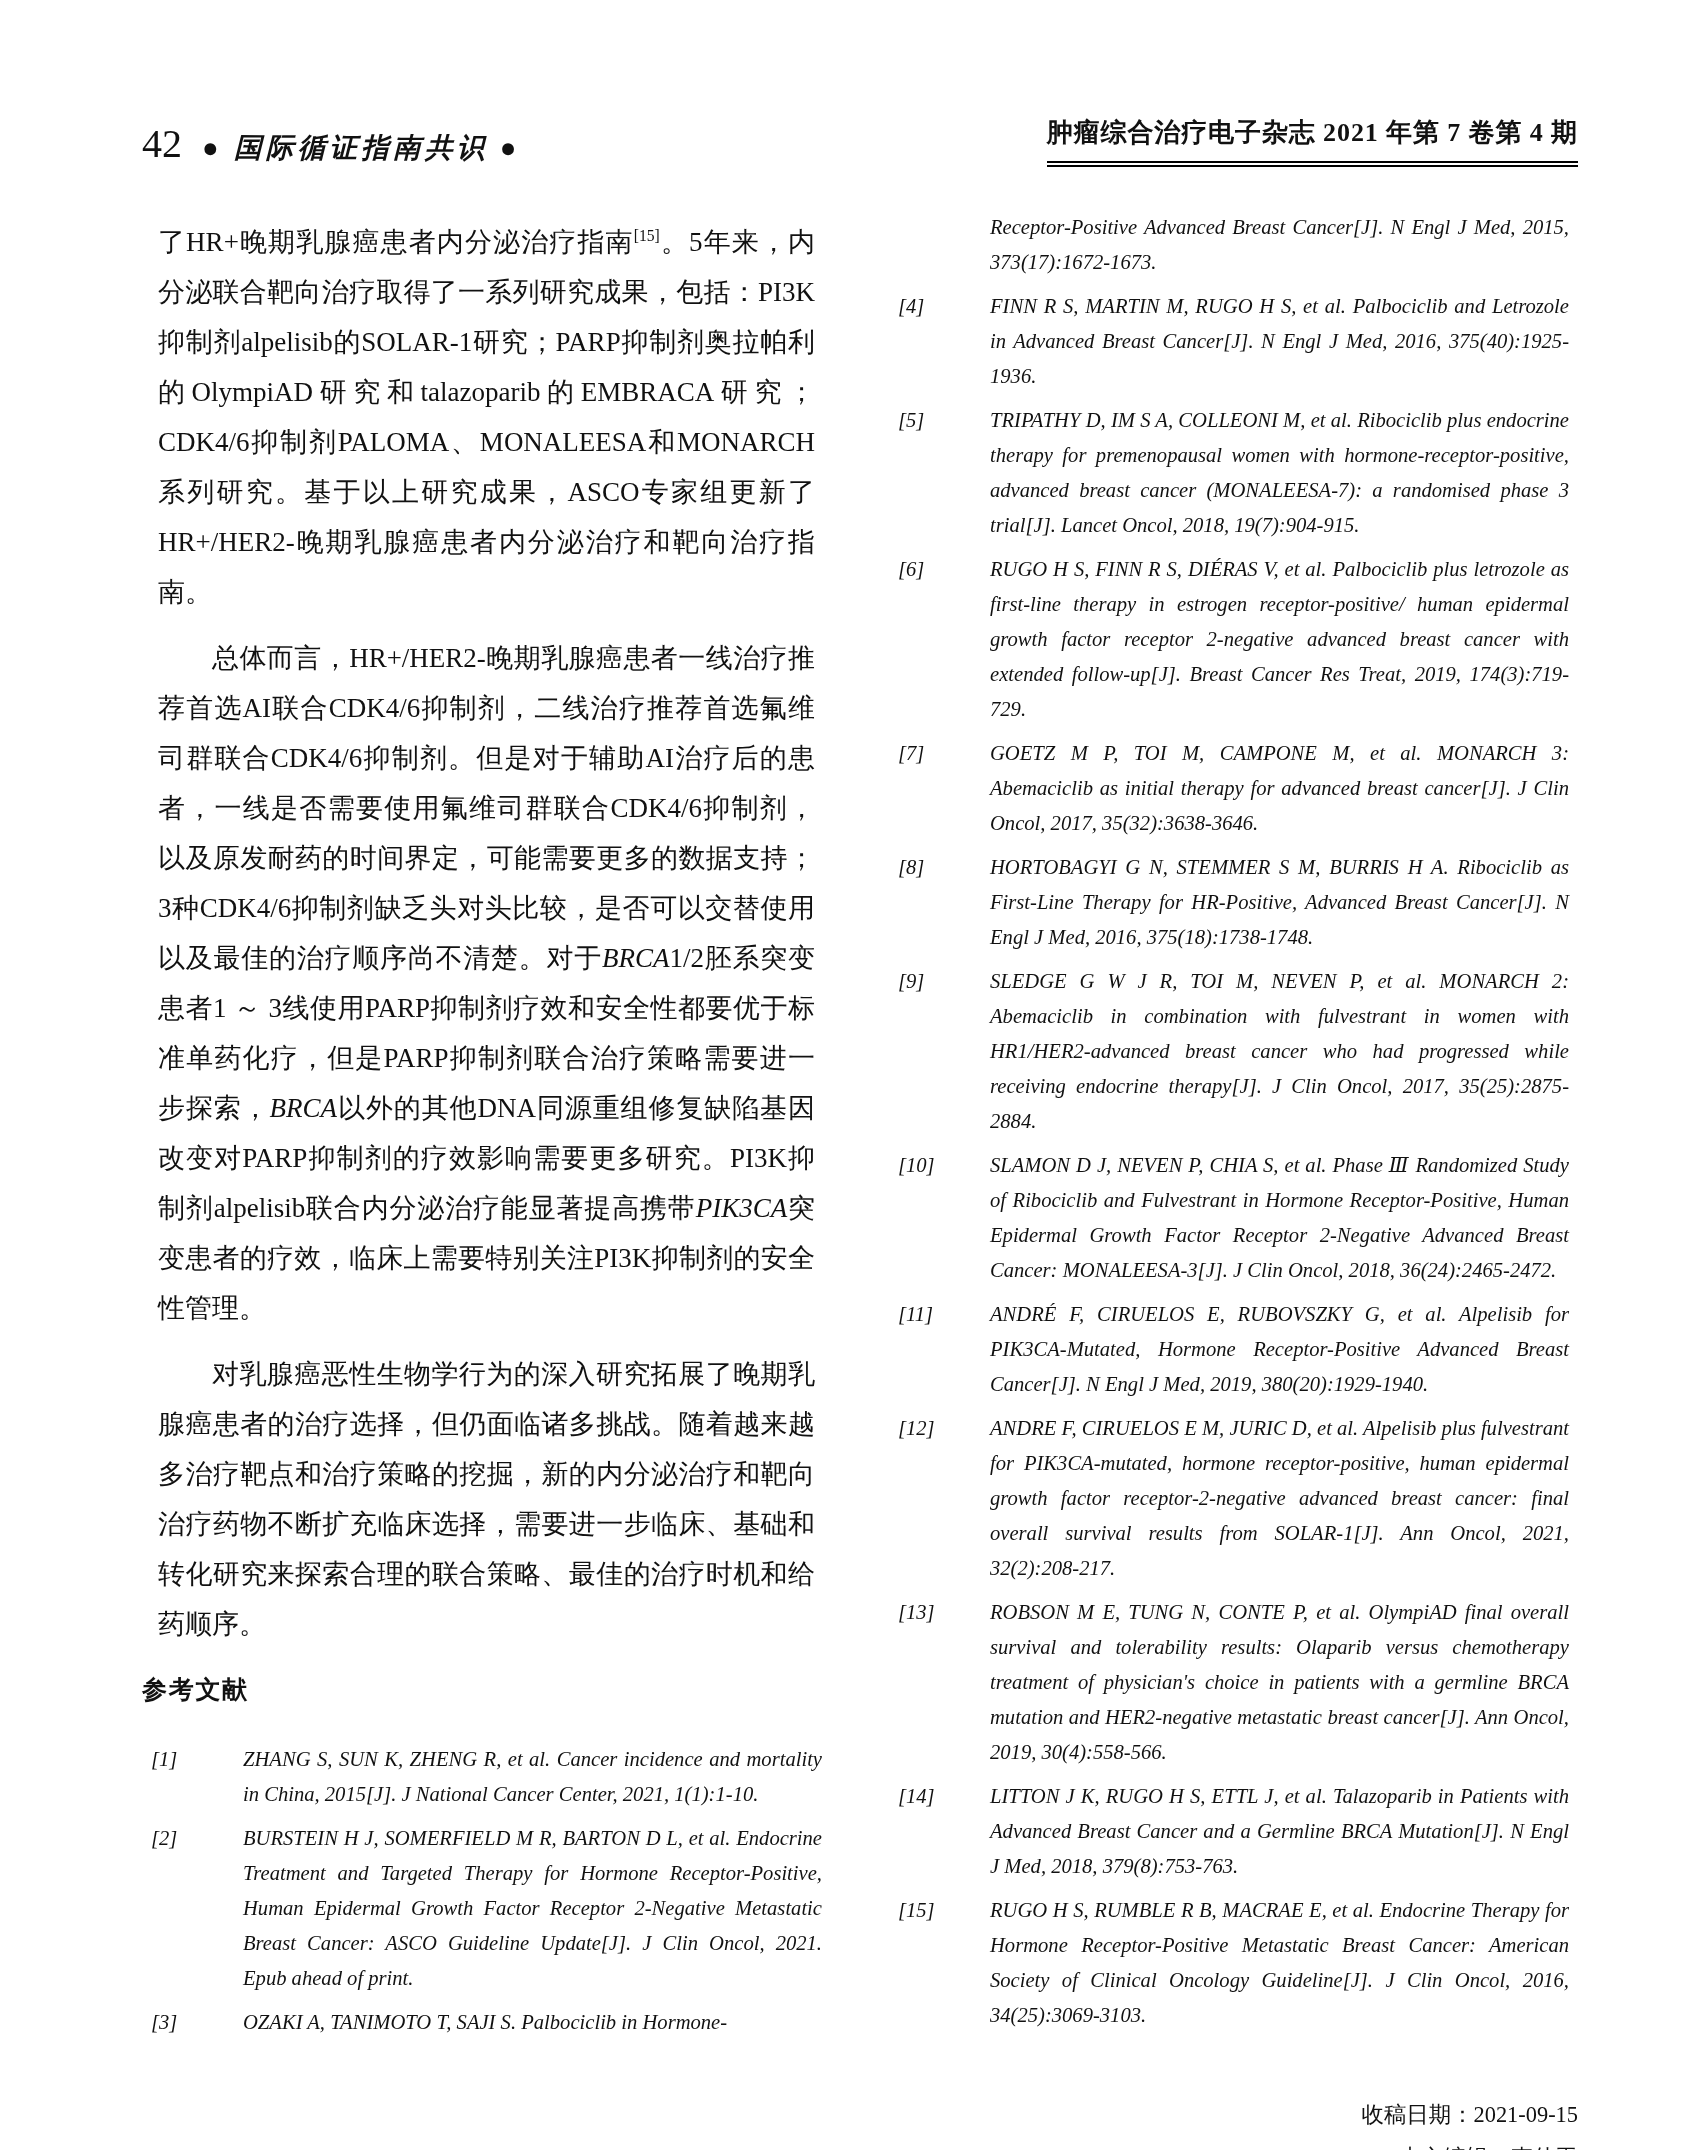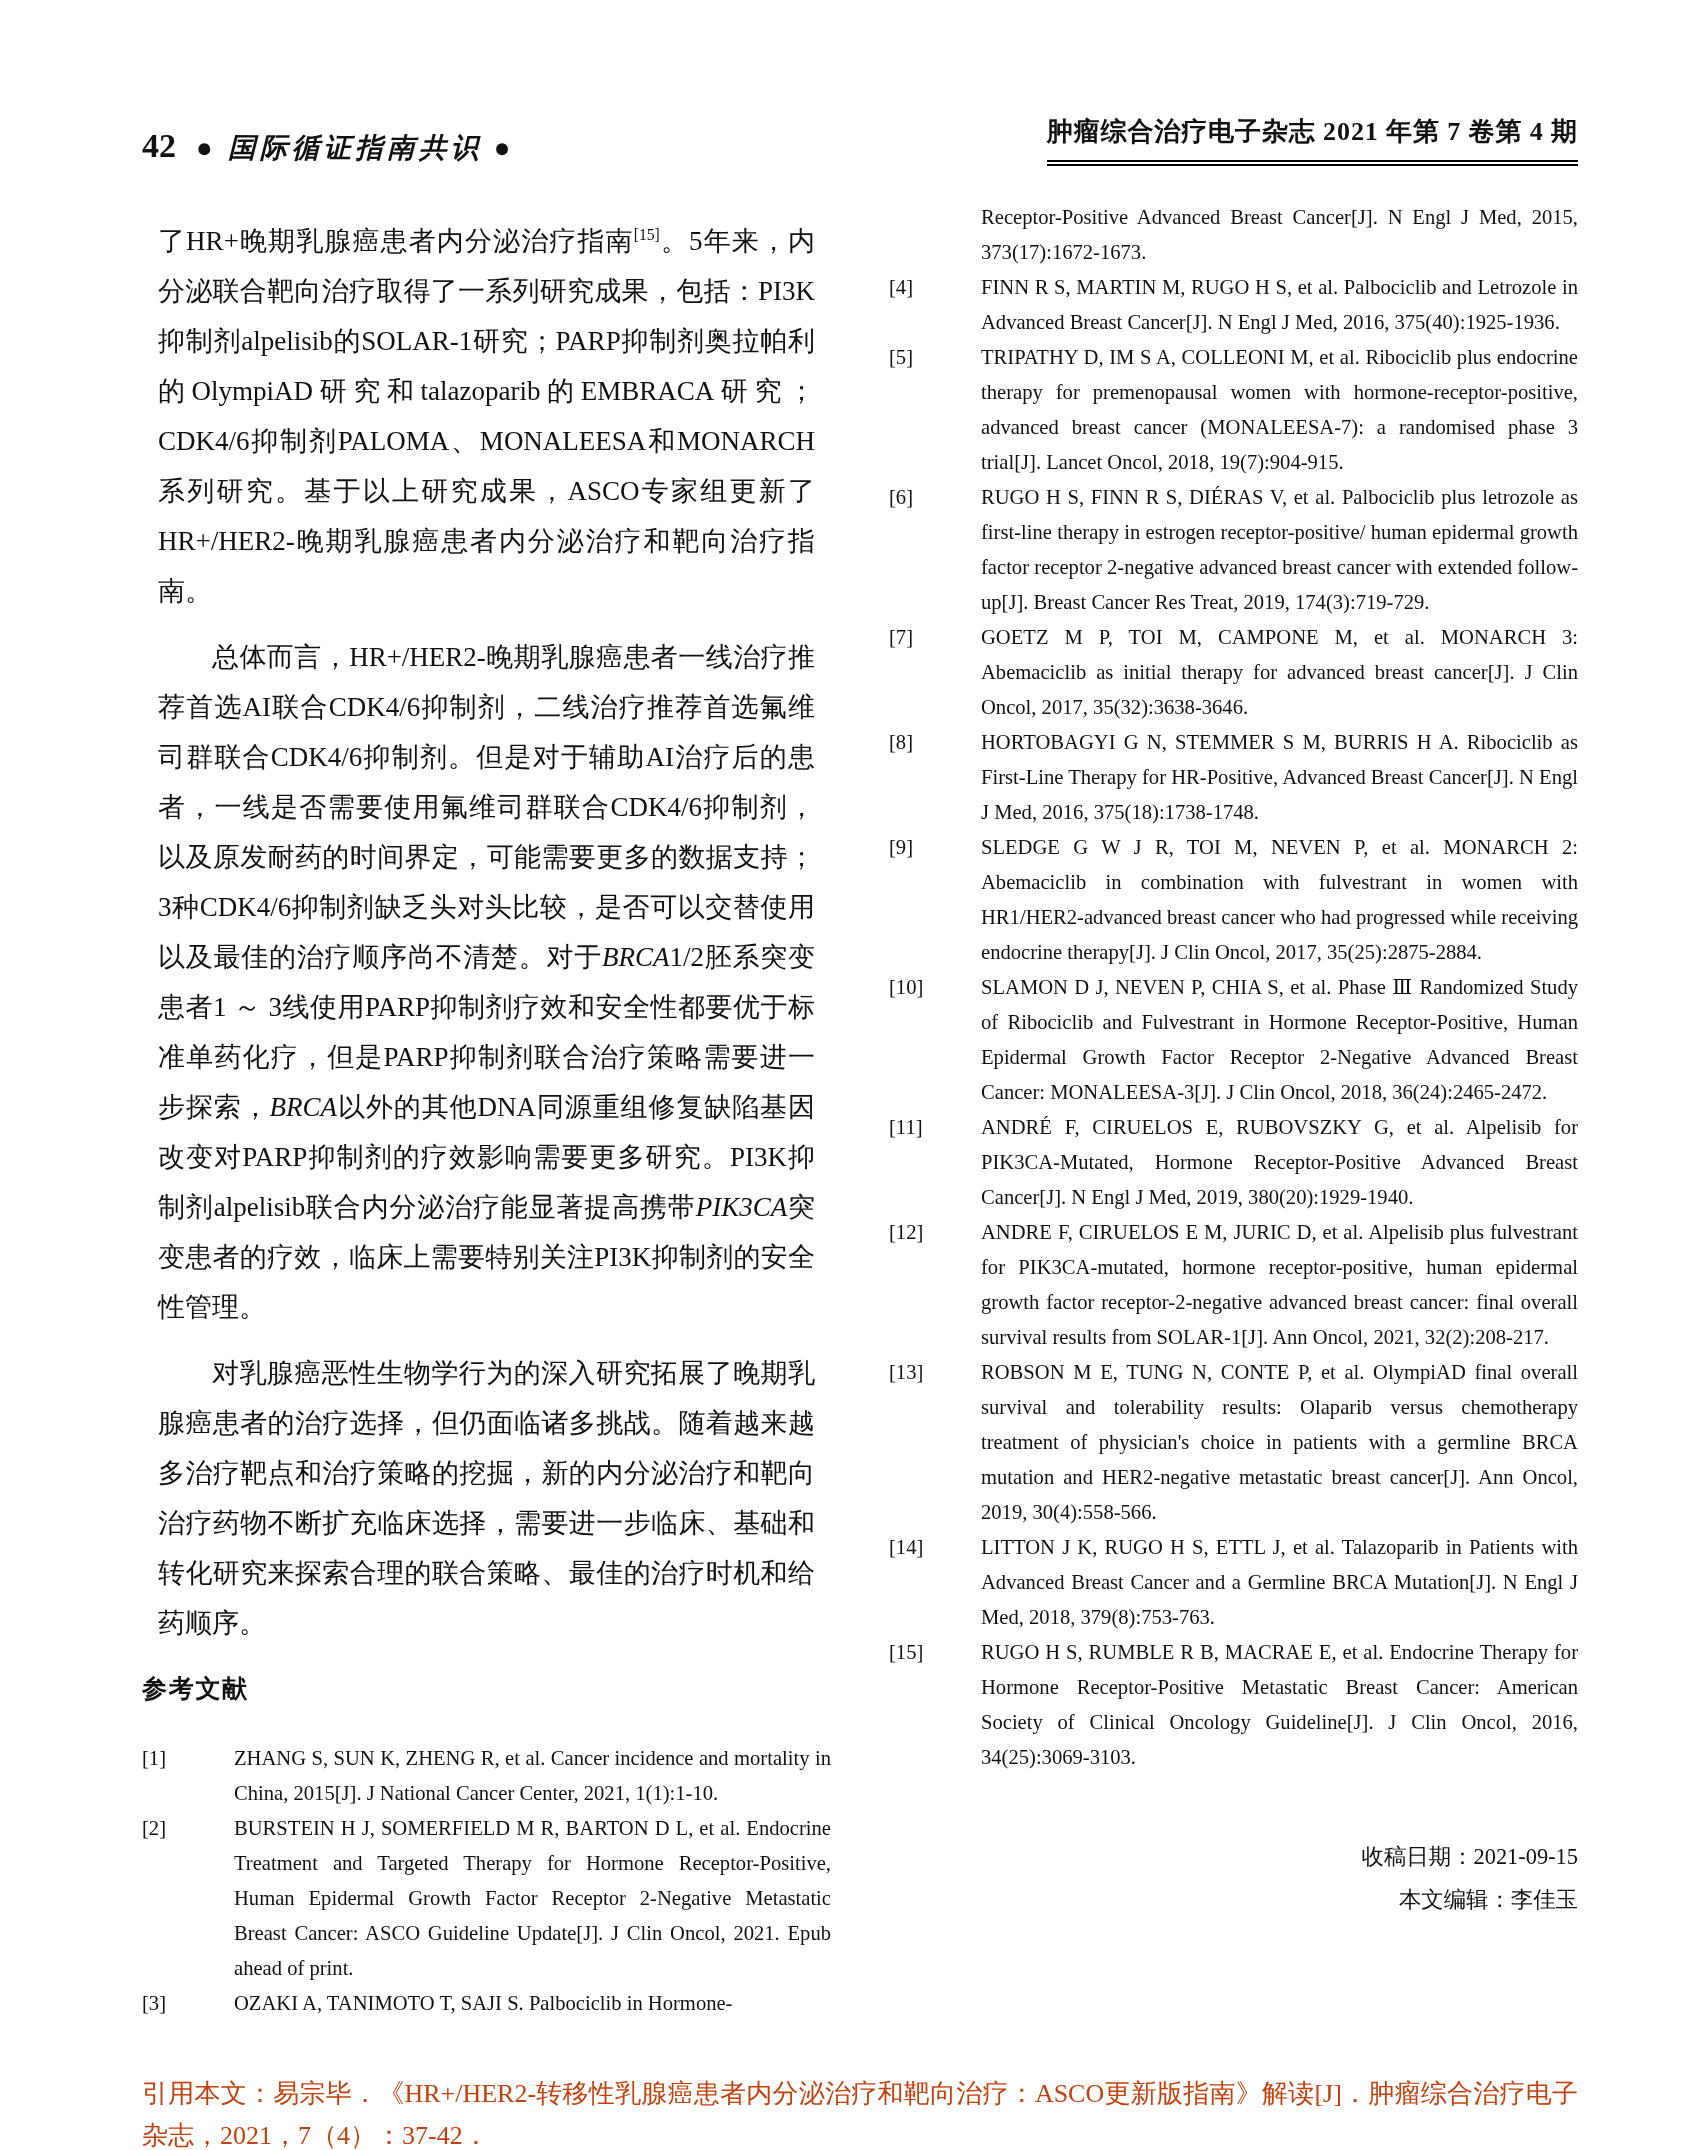--- a/index.html
+++ b/index.html
@@ -6,32 +6,32 @@
   .page{
     width:1707px;height:2317px;box-sizing:border-box;
     background:#ffffff;color:#111;
     padding:110px 129px 0 142px;
     font-family:"Liberation Serif","DejaVu Serif",serif;
     position:relative;overflow:hidden;
   }
   
   .page-header{display:flex;justify-content:space-between;align-items:flex-end;margin-bottom:34px;}
   .header-left{display:flex;align-items:baseline;gap:20px;}
-  .page-number{font-size:34px;font-weight:700;}
+  .page-number{font-size:40px;font-weight:400;}
   .section-title{font-size:27.5px;font-weight:700;letter-spacing:4.3px;font-style:italic;margin-top:20px;}
   .journal-block{border-bottom:6.9px double #000;padding-bottom:11.2px;}
   .journal-title{font-size:26px;font-weight:700;letter-spacing:0.9px;}
   
   .columns{display:flex;gap:58px;align-items:flex-start;}
   .col{flex:1 1 0;min-width:0;}
   .body-par{font-size:27px;line-height:50px;text-align:justify;margin:16px;}
   .body-par.indent{text-indent:2em;}
   sup{font-size:58%;vertical-align:super;line-height:0;}
   .refs-heading{font-size:25px;font-weight:700;margin:28px 0 40px 0;line-height:1;letter-spacing:1.7px;}
-  .ref{display:flex;font-size:20.6px;line-height:35px;margin:0;}
+  .ref{display:flex;font-size:20.6px;line-height:35px;margin:9px;font-style:italic;}
   .ref-label{flex:0 0 92px;}
   .ref-text{flex:1 1 auto;text-align:justify;min-width:0;}
   .ref.carry .ref-text{text-align:justify;}
   .received-block{margin-top:60px;text-align:right;font-size:22.4px;line-height:43px;}
   
   .citation{margin-top:52px;font-size:26px;line-height:42px;text-align:justify;color:#c2410c;}
 </style>
 </head>
 <body>
 

